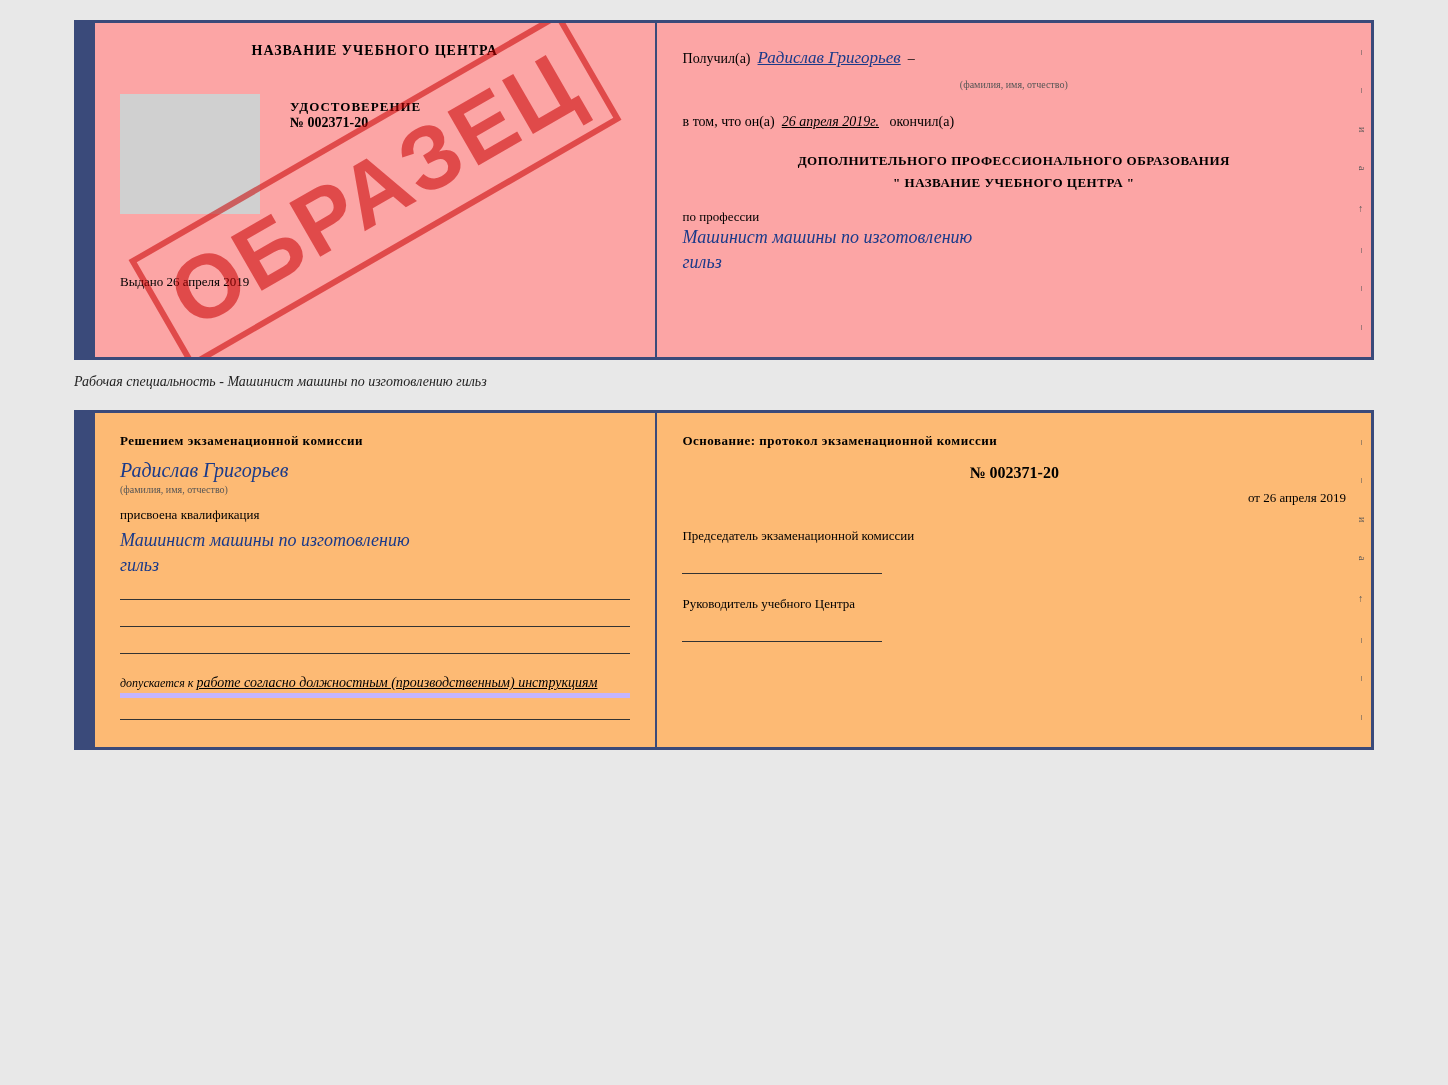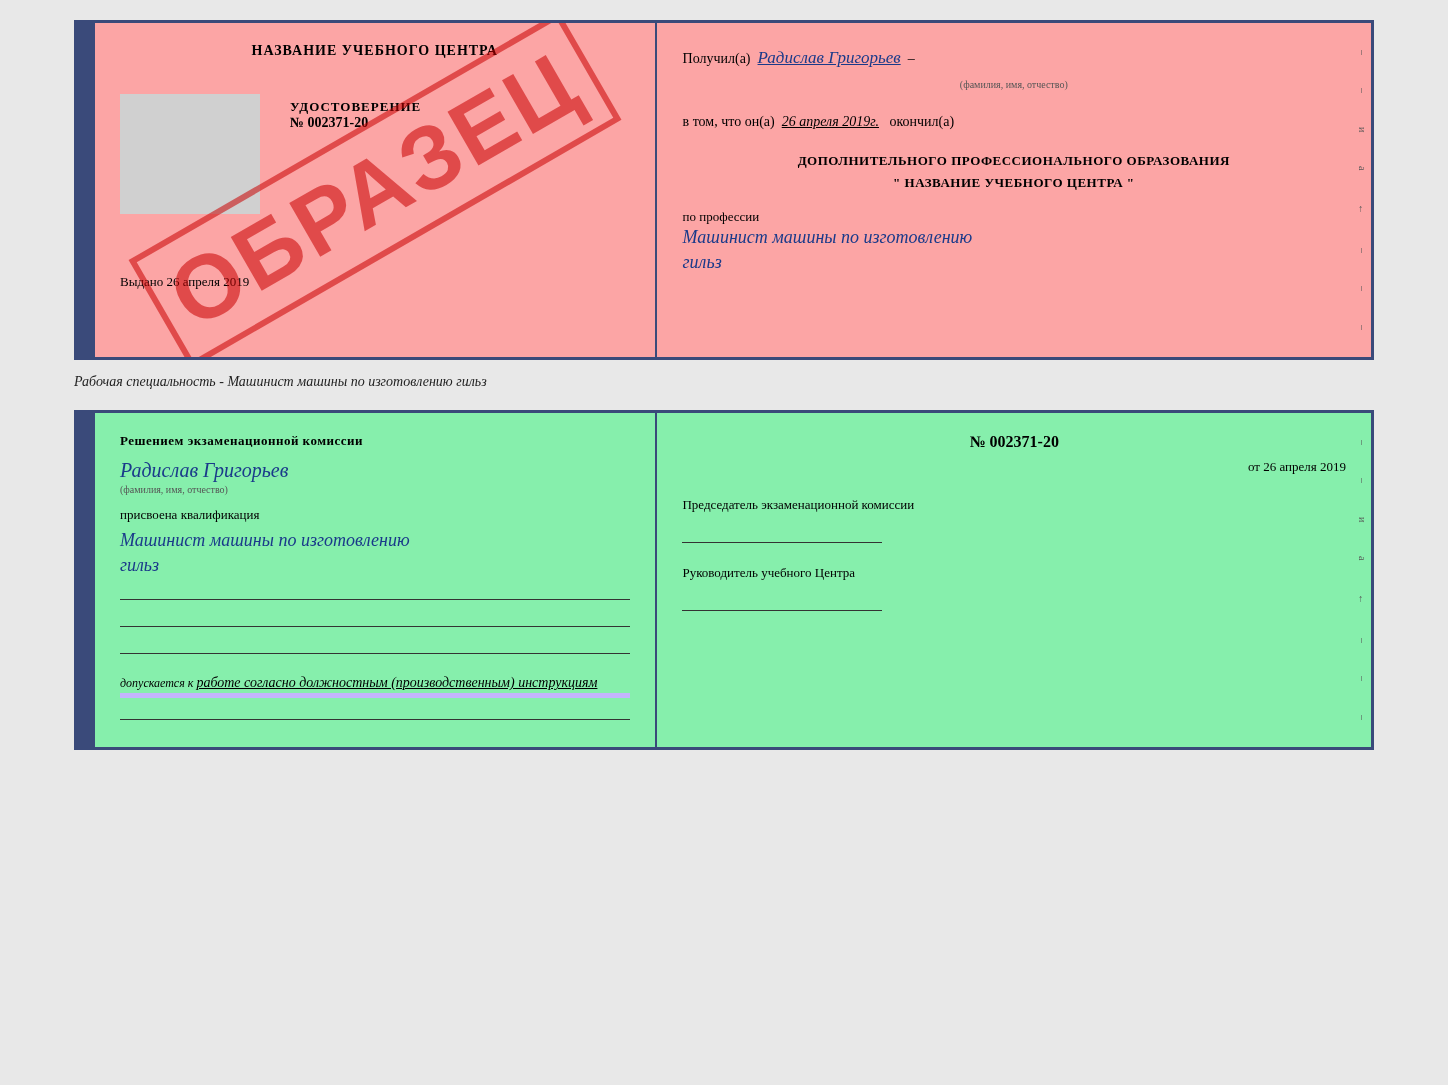--- a/index.html
+++ b/index.html
@@ -178,21 +178,21 @@
       color: #222;
       margin: 6px 0 12px 0;
       font-style: italic;
     }
 
     
     .book-bottom {
       display: flex;
       width: 100%;
       border: 3px solid #3a4a7a;
-      background: #86efac;
+      background: #fdba74;
       min-height: 340px;
     }
 
     .book-spine-bottom {
       width: 18px;
       background: #3a4a7a;
       flex-shrink: 0;
     }
 
     .book-left-page-bottom {
@@ -407,20 +407,21 @@
       <span class="underline-block"></span>
 
       <div class="admission-text">
         <span>допускается к  </span>
         <span class="inline-italic">работе согласно должностным (производственным) инструкциям</span>
       </div>
       <span class="underline-block"></span>
     </div>
 
     <div class="book-right-page-bottom">
+      <div class="basis-header">Основание: протокол экзаменационной  комиссии</div>
 
       <div class="protocol-number">№  002371-20</div>
 
       <div class="protocol-date">
         <span>от</span>
         <span>26 апреля 2019</span>
       </div>
 
       <div class="signature-block">
         <div>Председатель экзаменационной комиссии</div>

